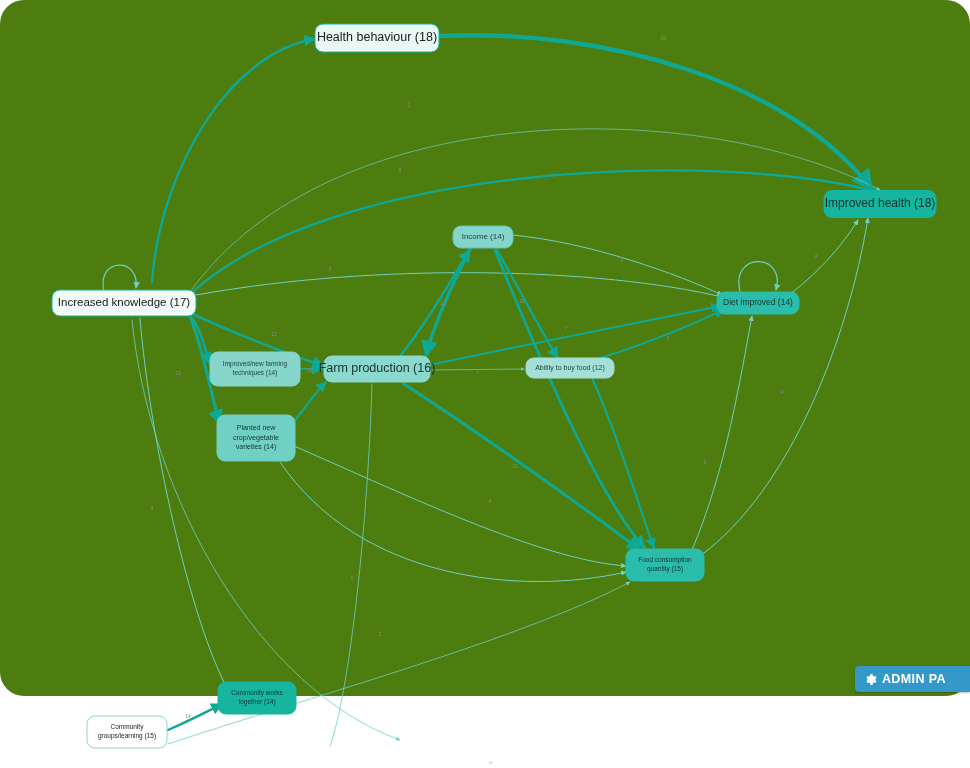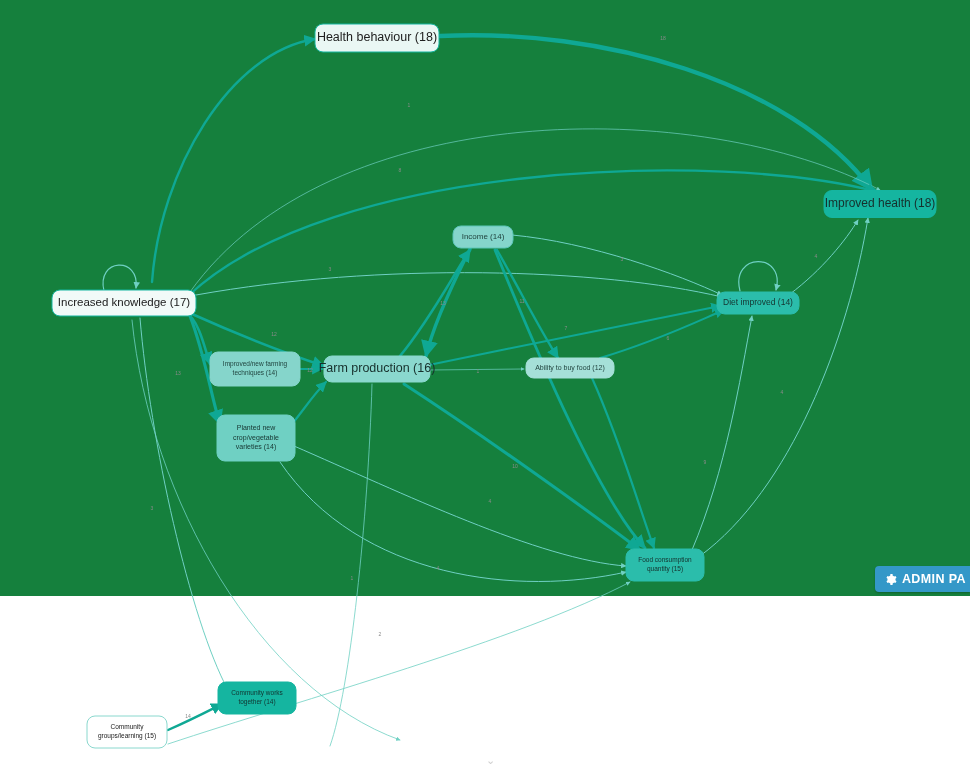--- a/index.html
+++ b/index.html
@@ -1,27 +1,27 @@
 <!DOCTYPE html>
 <html><head>
 <meta charset="utf-8">
 <style>
   html,body{margin:0;padding:0;background:#ffffff;}
   body{width:970px;height:768px;overflow:hidden;font-family:"Liberation Sans",sans-serif;}
-  #stage{position:relative;width:970px;height:596px;background:#15803d;}
+  #stage{position:relative;width:970px;height:696px;background:#4d7c0f;border-radius:24px;}
   svg#graph{position:absolute;left:0;top:0;width:970px;height:768px;}
   .edge-label{font-family:"Liberation Sans",sans-serif;fill:#8a8a8a;font-size:5px;text-anchor:middle;}
   .node-rect{stroke-width:1;}
   .node-label{font-family:"Liberation Sans",sans-serif;text-anchor:middle;dominant-baseline:middle;}
   #admin-panel-button{
     position:absolute;right:0;bottom:4px;
     background:#3498c8;color:#ffffff;
     font-family:"Liberation Sans",sans-serif;font-weight:bold;font-size:12.5px;
     letter-spacing:.4px;
-    padding:6px 4px 6px 9px;border-radius:4px 0 0 4px;
+    padding:6px 24px 6px 9px;border-radius:4px 0 0 4px;
     display:flex;align-items:center;gap:5px;white-space:nowrap;
     box-shadow:0 1px 2px rgba(0,0,0,.25);
   }
   #admin-panel-button .gear{display:inline-block;width:13px;height:13px;flex:0 0 13px;}
   .scroll-hint{position:absolute;left:486px;top:754px;color:#cfcfcf;font-size:11px;}
 </style>
 </head>
 <body>
 
 <div id="stage">

